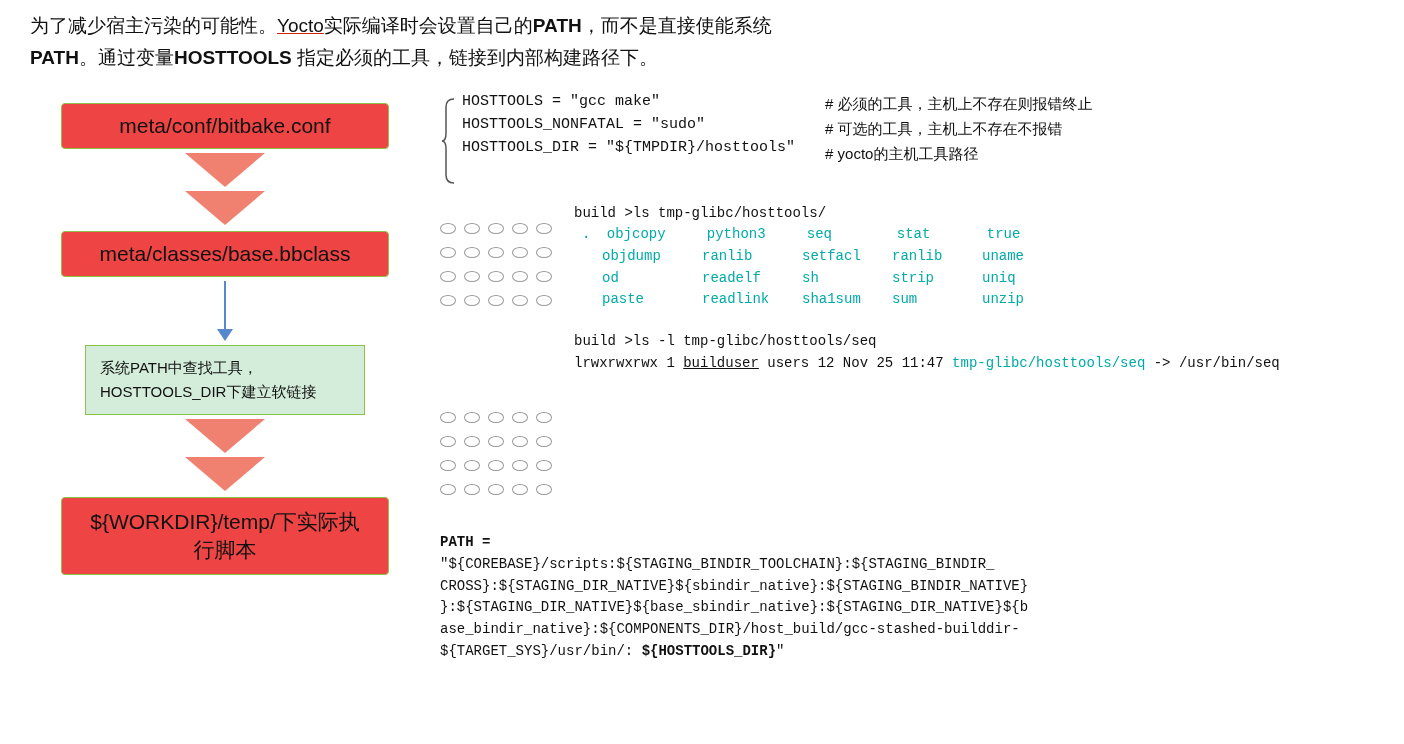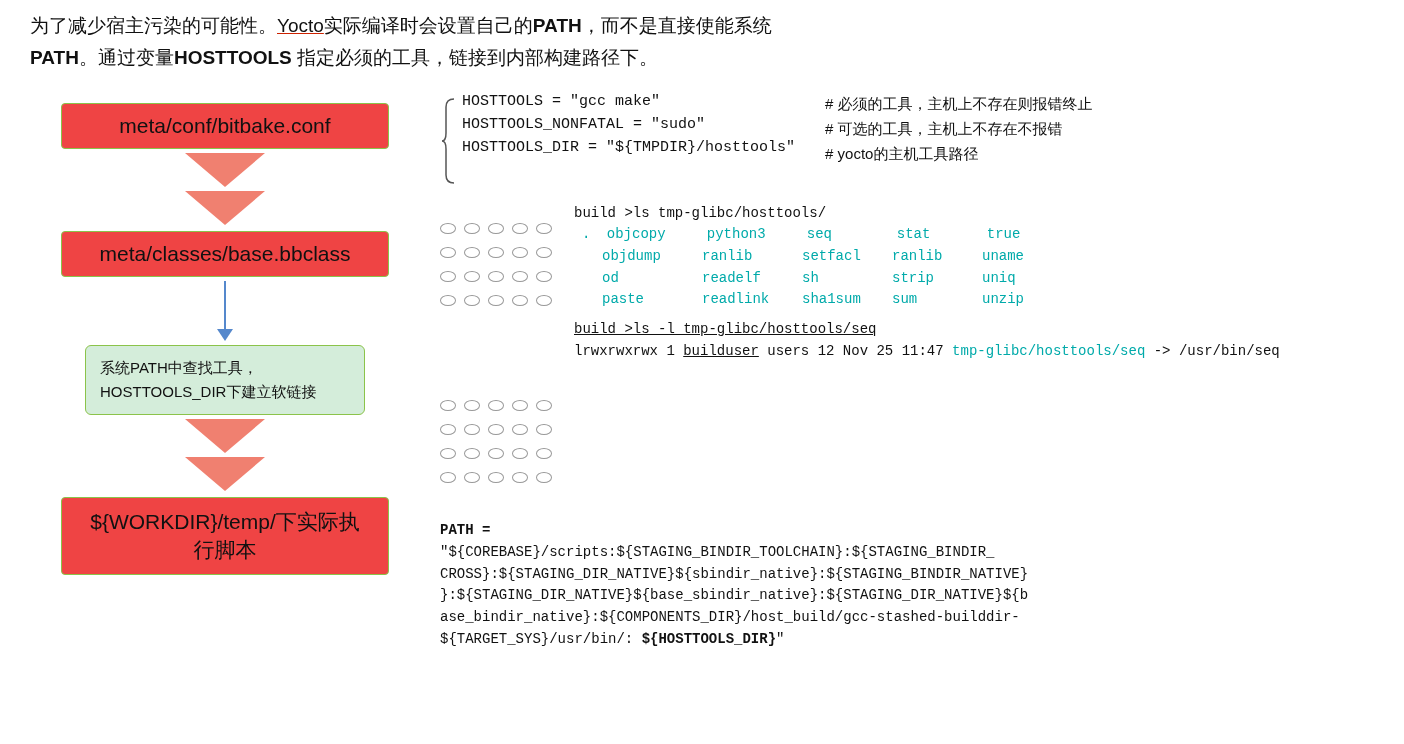--- a/index.html
+++ b/index.html
@@ -168,21 +168,21 @@
     .link-teal { color: #00aaaa; }
     
     .path-block {
       font-family: "Courier New", Courier, monospace;
       font-size: 14px;
       line-height: 1.55;
       color: #111;
     }
     
     .mt4 { margin-top: 4px; }
-    .mt8 { margin-top: 8px; text-decoration: underline; }
+    .mt8 { margin-top: 20px; }
   </style>
 </head>
 <body>
 
 <div class="container">
 
   <div class="intro-text">
     <span>为了减少宿主污染的可能性。</span><span class="yocto-underline">Yocto</span><span>实际编译时会设置自己的</span><span class="bold">PATH</span><span>，而不是直接使能系统</span><br><span class="bold">PATH</span><span>。通过变量</span><span class="bold">HOSTTOOLS</span><span> 指定必须的工具，链接到内部构建路径下。</span>
   </div>
 
@@ -200,21 +200,21 @@
       </div>
 
       <div class="box-green mt4">
         <span>meta/classes/base.bbclass</span>
       </div>
 
       <div class="vert-line mt4"></div>
 
       <div style="width:0;height:0;border-left:8px solid transparent;border-right:8px solid transparent;border-top:12px solid #5588cc;"></div>
 
-      <div style="background:#d4edda;border:1.5px solid #8bc34a;border-radius:6px;padding:10px 14px;width:280px;font-size:15px;line-height:1.6;margin-top:4px;">
+      <div style="background:#d4edda;border:1.5px solid #8bc34a;border-radius:0;padding:10px 14px;width:280px;font-size:15px;line-height:1.6;margin-top:4px;">
         <span>系统PATH中查找工具，</span><br>
         <span>HOSTTOOLS_DIR下建立软链接</span>
       </div>
 
       <div class="double-arrow mt4">
         <div class="arrow-triangle"></div>
         <div class="arrow-triangle-gap"></div>
       </div>
 
       <div class="box-green mt4">

